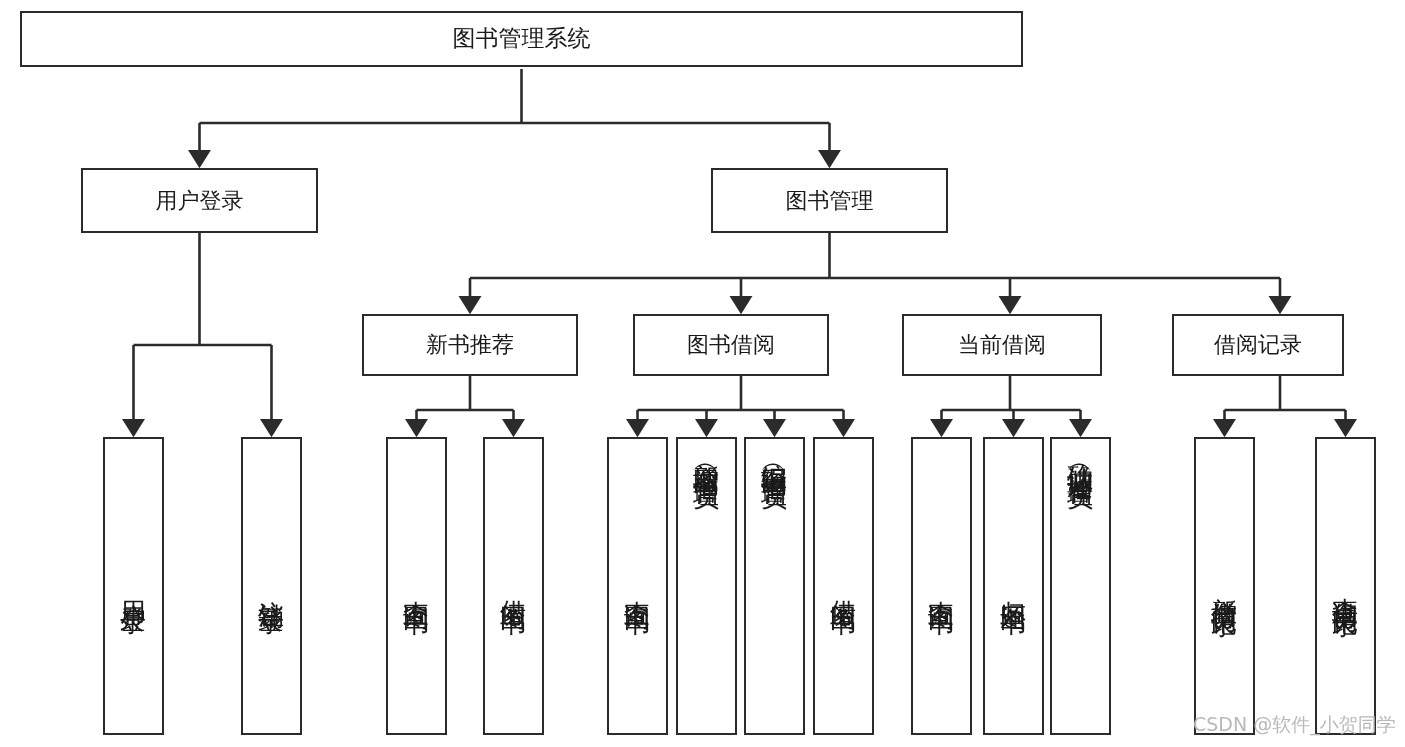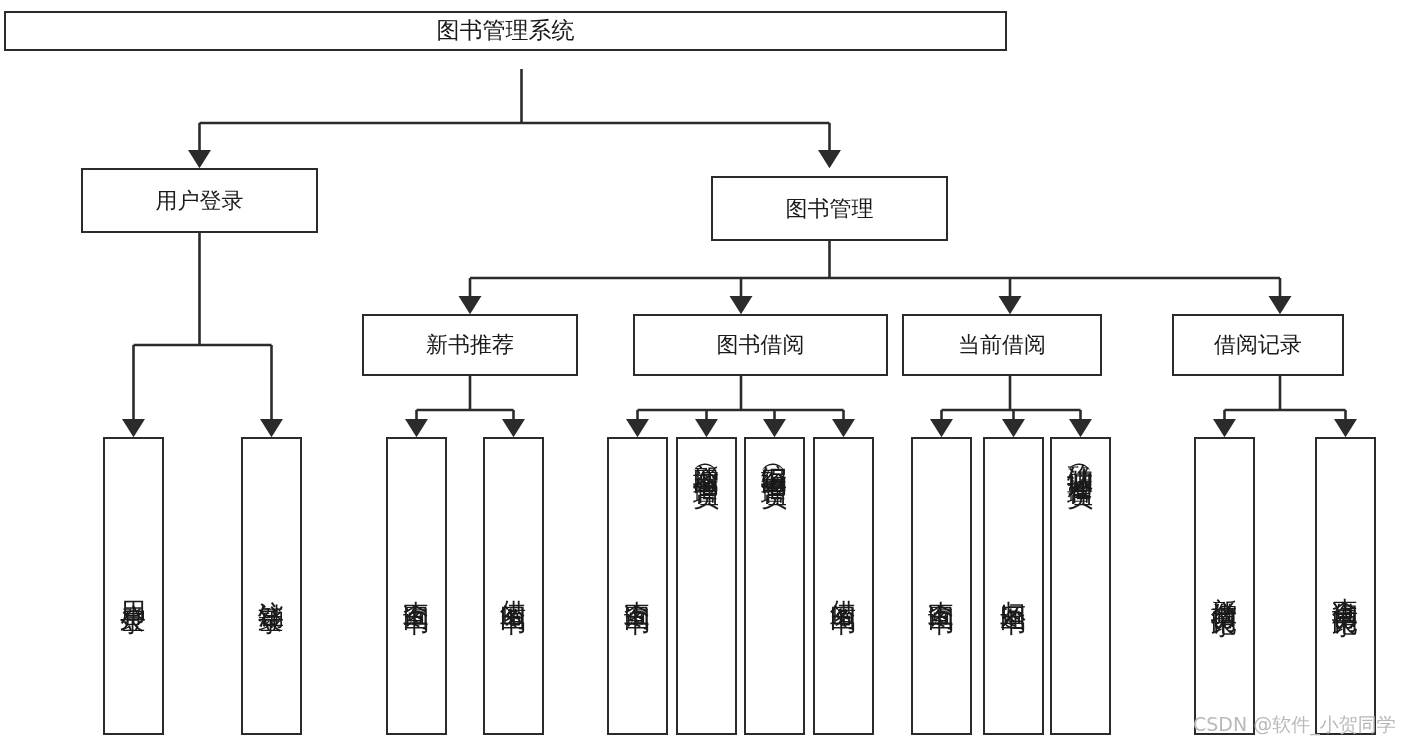--- a/index.html
+++ b/index.html
@@ -116,33 +116,33 @@
         <path d="M 1013.5 410 L 1013.5 428" marker-end="url(#arrowhead)"></path>
         <path d="M 1080.5 410 L 1080.5 428" marker-end="url(#arrowhead)"></path>
         <path d="M 1280 376 L 1280 410"></path>
         <path d="M 1224.5 410 L 1345.5 410"></path>
         <path d="M 1224.5 410 L 1224.5 428" marker-end="url(#arrowhead)"></path>
         <path d="M 1345.5 410 L 1345.5 428" marker-end="url(#arrowhead)"></path>
       </g>
   </svg>
 
   <div id="node-layer">
-      <div class="node horiz root" style="left: 4px; top: 11px; width: 1003px; height: 40px;">
+      <div class="node horiz root" style="left: 20px; top: 11px; width: 1003px; height: 56px;">
         <span class="node-label">图书管理系统</span>
       </div>
       <div class="node horiz" style="left: 81px; top: 168px; width: 237px; height: 65px;">
         <span class="node-label">用户登录</span>
       </div>
-      <div class="node horiz" style="left: 711px; top: 176px; width: 237px; height: 65px;">
+      <div class="node horiz" style="left: 711px; top: 168px; width: 237px; height: 65px;">
         <span class="node-label">图书管理</span>
       </div>
       <div class="node horiz" style="left: 362px; top: 314px; width: 216px; height: 62px;">
         <span class="node-label">新书推荐</span>
       </div>
-      <div class="node horiz" style="left: 633px; top: 314px; width: 255px; height: 62px;">
+      <div class="node horiz" style="left: 633px; top: 314px; width: 196px; height: 62px;">
         <span class="node-label">图书借阅</span>
       </div>
       <div class="node horiz" style="left: 902px; top: 314px; width: 200px; height: 62px;">
         <span class="node-label">当前借阅</span>
       </div>
       <div class="node horiz" style="left: 1172px; top: 314px; width: 172px; height: 62px;">
         <span class="node-label">借阅记录</span>
       </div>
       <div class="node vert center-text" style="left: 103px; top: 437px; width: 61px; height: 298px;">
         <span class="node-label">用户登录</span>

